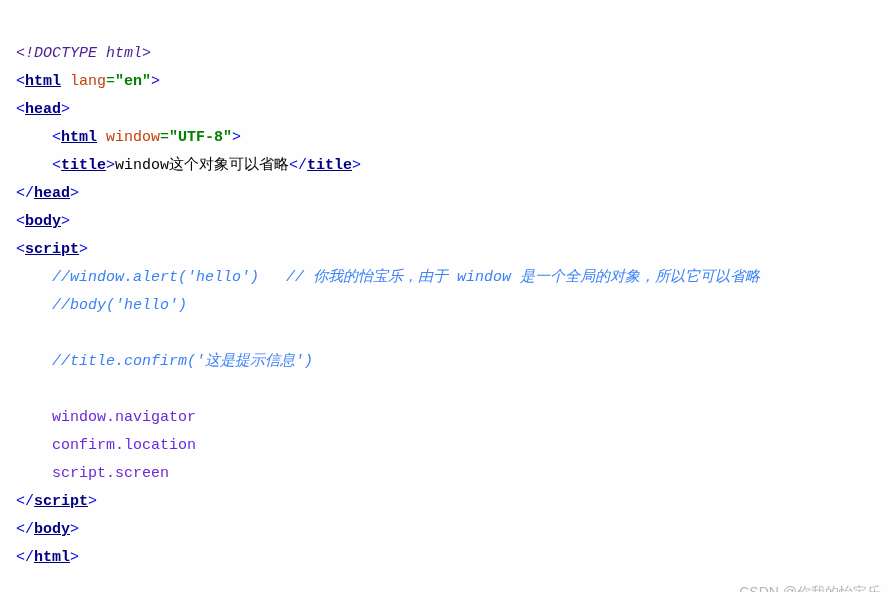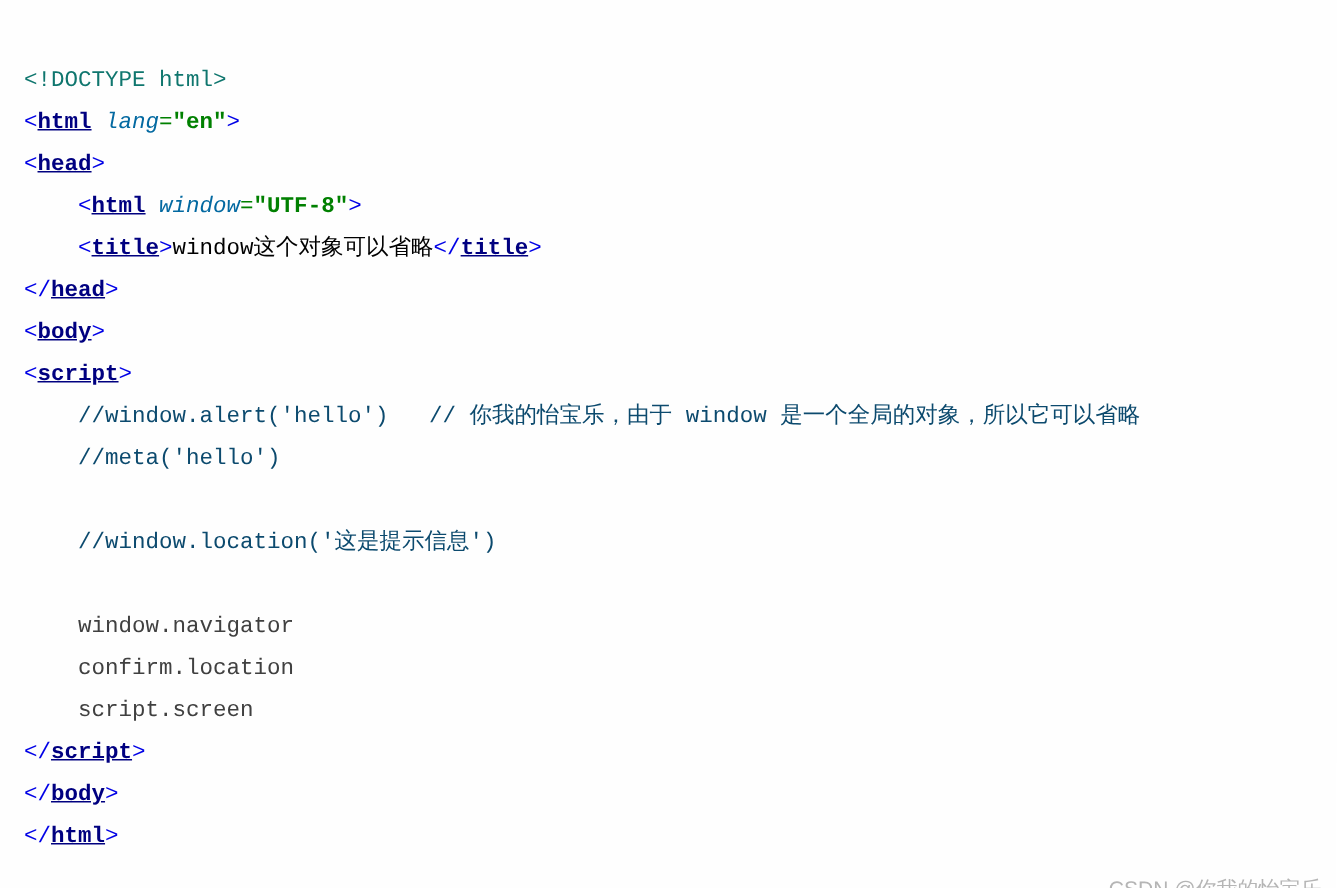--- a/index.html
+++ b/index.html
@@ -13,29 +13,29 @@
   .code-block {
     background: #fefefe;
     padding: 12px 16px;
     white-space: pre;
     color: #000;
     position: relative;
     width: 891px;
     box-sizing: border-box;
     overflow: hidden;
   }
-  .doctype { color: #0f766e; }
+  .doctype { color: #4c1d95; font-style: italic; }
   .tag-bracket { color: #0000e6; }
   .tag-name { color: #000080; font-weight: bold; text-decoration: underline; }
-  .attr-name { color: #0369a1; font-style: italic; }
+  .attr-name { color: #c2410c; }
   .attr-eq { color: #008000; }
   .attr-val { color: #008000; font-weight: bold; }
   .text-content { color: #000000; }
-  .comment { color: #0c4a6e; }
-  .js-plain { color: #404040; }
+  .comment { color: #3b82f6; font-style: italic; }
+  .js-plain { color: #6d28d9; }
   .watermark {
     position: absolute;
     right: 10px;
     bottom: 6px;
     color: rgba(120,120,120,0.55);
     font-family: Arial, sans-serif;
     font-size: 14px;
     white-space: nowrap;
   }
 </style>
@@ -45,23 +45,23 @@
 <div class="code-block">
 <span class="doctype">&lt;!DOCTYPE html&gt;</span>
 <span class="tag-bracket">&lt;</span><span class="tag-name">html</span><span class="attr-name"> lang</span><span class="attr-eq">=</span><span class="attr-val">"en"</span><span class="tag-bracket">&gt;</span>
 <span class="tag-bracket">&lt;</span><span class="tag-name">head</span><span class="tag-bracket">&gt;</span>
 <span>    </span><span class="tag-bracket">&lt;</span><span class="tag-name">html</span><span class="attr-name"> window</span><span class="attr-eq">=</span><span class="attr-val">"UTF-8"</span><span class="tag-bracket">&gt;</span>
 <span>    </span><span class="tag-bracket">&lt;</span><span class="tag-name">title</span><span class="tag-bracket">&gt;</span><span class="text-content">window这个对象可以省略</span><span class="tag-bracket">&lt;/</span><span class="tag-name">title</span><span class="tag-bracket">&gt;</span>
 <span class="tag-bracket">&lt;/</span><span class="tag-name">head</span><span class="tag-bracket">&gt;</span>
 <span class="tag-bracket">&lt;</span><span class="tag-name">body</span><span class="tag-bracket">&gt;</span>
 <span class="tag-bracket">&lt;</span><span class="tag-name">script</span><span class="tag-bracket">&gt;</span>
 <span>    </span><span class="comment">//window.alert('hello')</span><span>   </span><span class="comment">// 你我的怡宝乐，由于 window 是一个全局的对象，所以它可以省略</span>
-<span>    </span><span class="comment">//meta('hello')</span>
+<span>    </span><span class="comment">//body('hello')</span>
 
-<span>    </span><span class="comment">//window.location('这是提示信息')</span>
+<span>    </span><span class="comment">//title.confirm('这是提示信息')</span>
 
 <span>    </span><span class="js-plain">window.navigator</span>
 <span>    </span><span class="js-plain">confirm.location</span>
 <span>    </span><span class="js-plain">script.screen</span>
 <span class="tag-bracket">&lt;/</span><span class="tag-name">script</span><span class="tag-bracket">&gt;</span>
 <span class="tag-bracket">&lt;/</span><span class="tag-name">body</span><span class="tag-bracket">&gt;</span>
 <span class="tag-bracket">&lt;/</span><span class="tag-name">html</span><span class="tag-bracket">&gt;</span>
 <div class="watermark">CSDN @你我的怡宝乐</div>
 </div>
 

